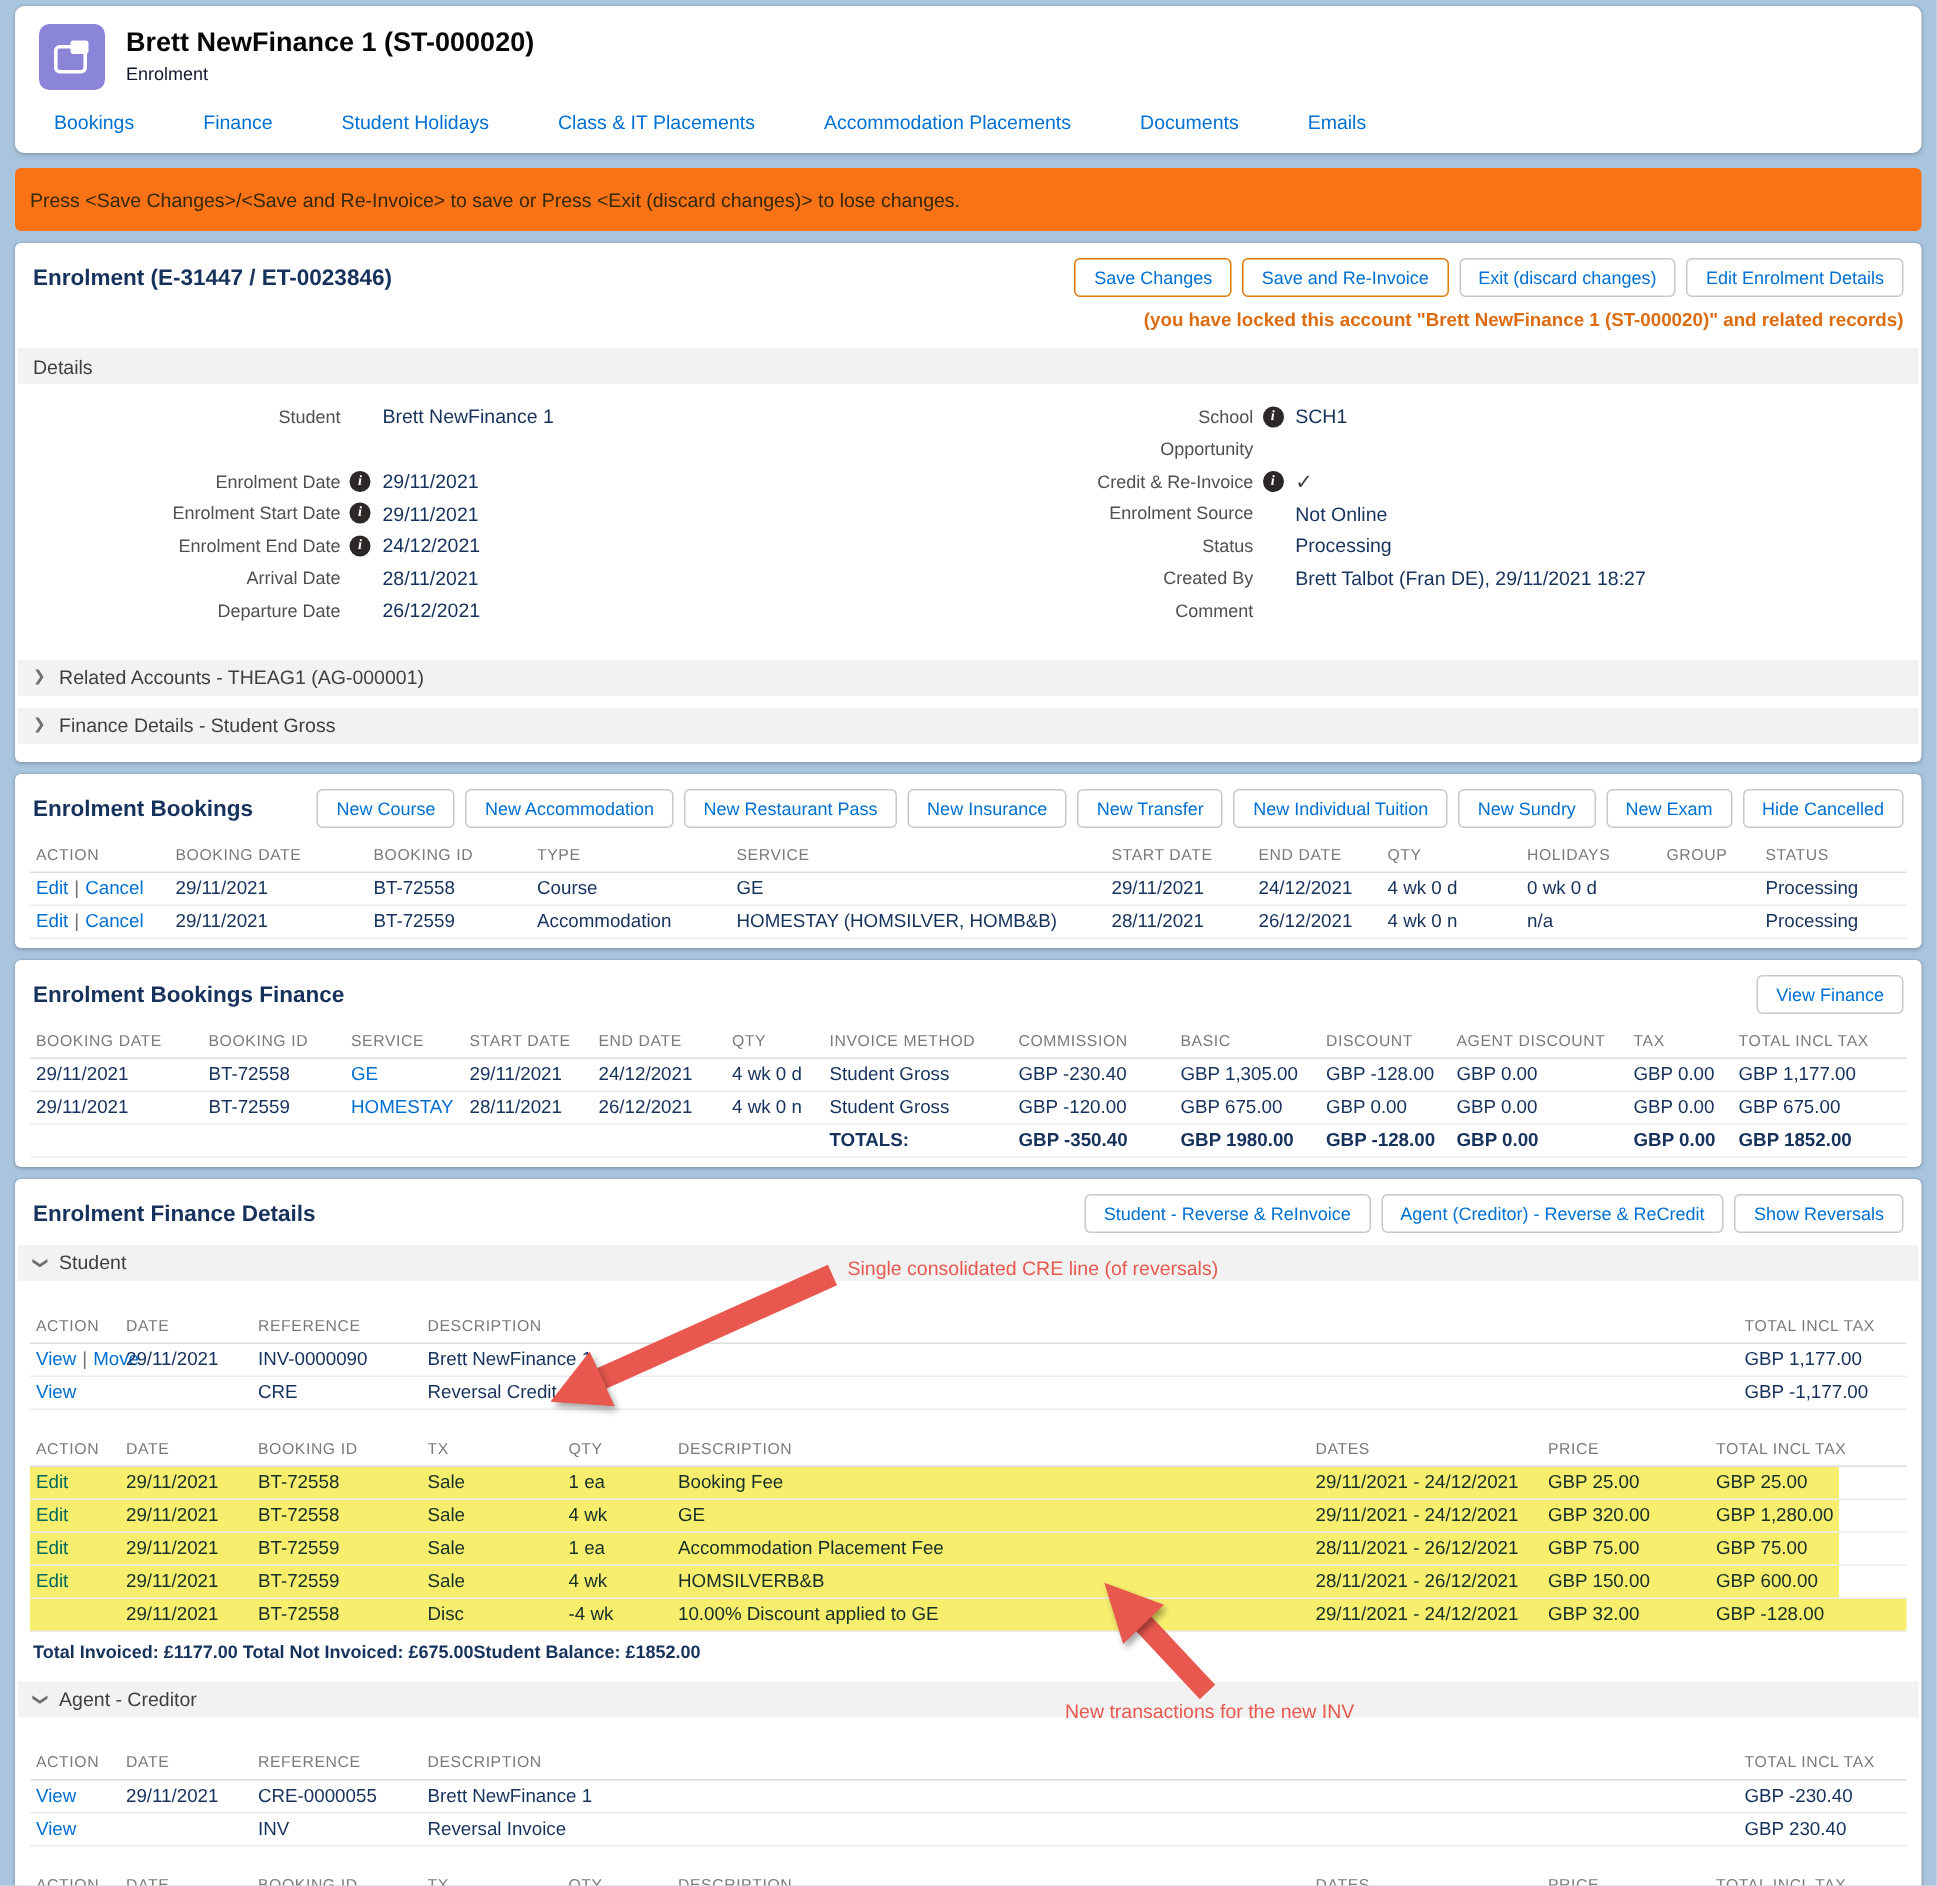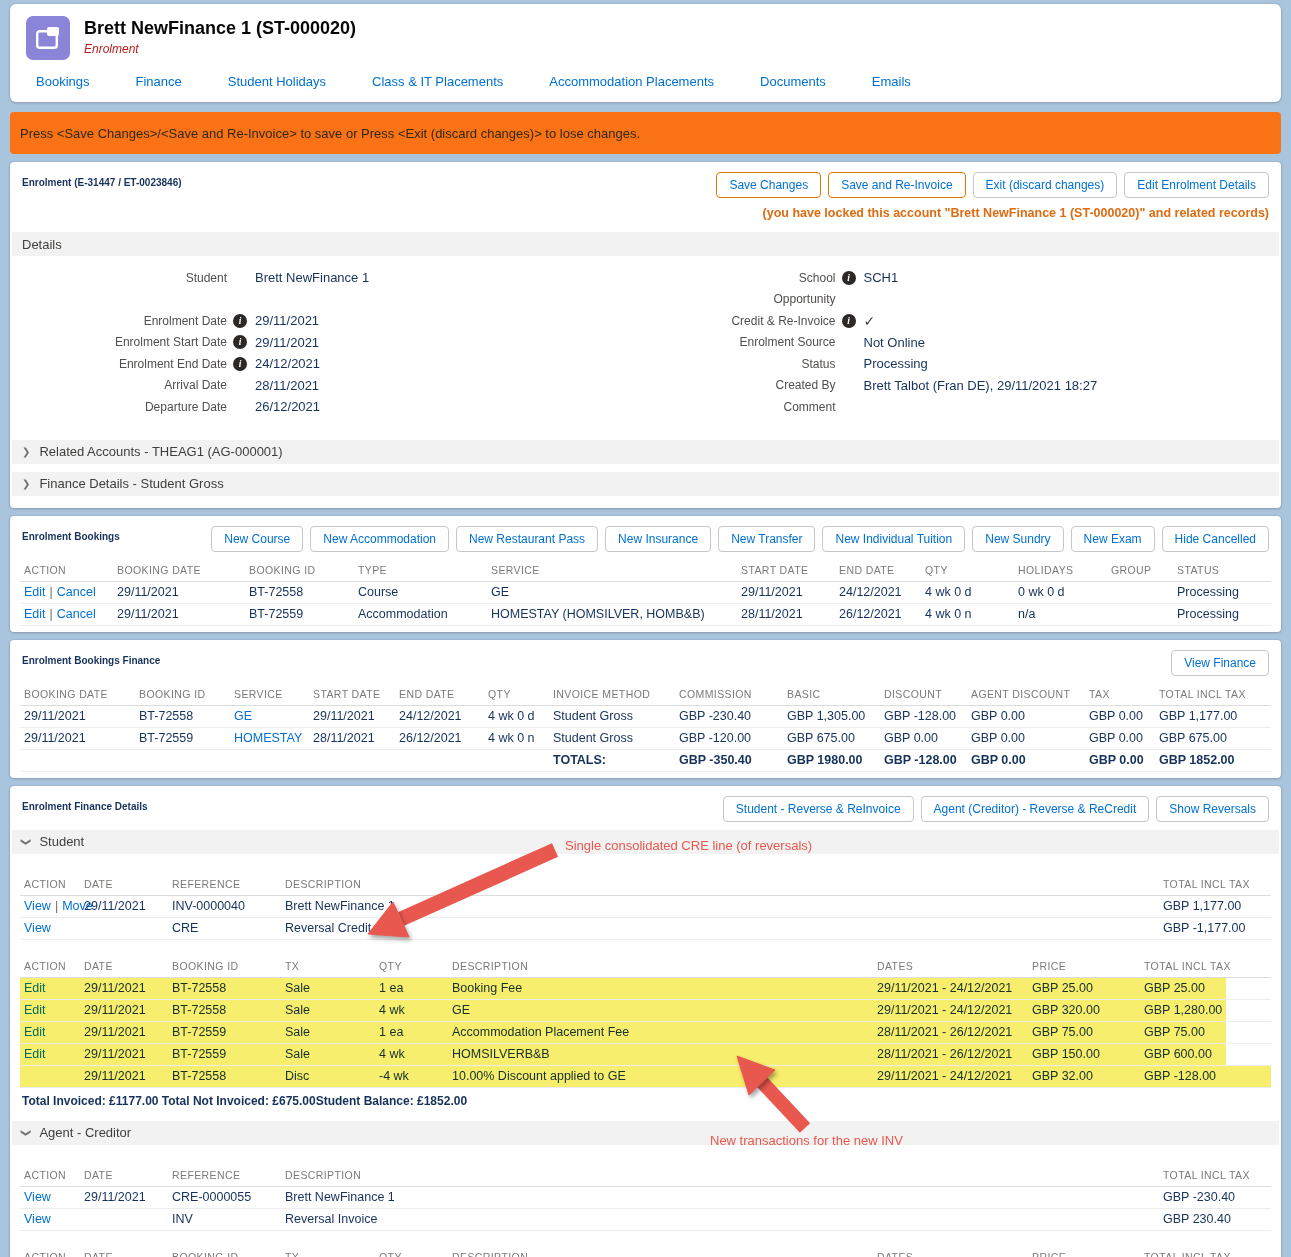--- a/index.html
+++ b/index.html
@@ -15,33 +15,33 @@
     background:#fff;
     border-radius:4px;
     box-shadow:0 0 0 1px rgba(0,0,0,0.04), 0 1px 3px rgba(0,0,0,0.18);
     margin-bottom:8px;
   }
   
   .head-card { border-radius:6px; padding:12px 16px 0; margin-bottom:10px; }
   .head-top { display:flex; align-items:flex-start; gap:14px; }
   .rec-icon { width:44px; height:44px; border-radius:7px; background:#8b85d9; display:flex; align-items:center; justify-content:center; flex:0 0 auto; }
   .rec-title { font-size:18px; font-weight:700; color:#080707; padding-top:2px; }
-  .rec-sub { font-size:12px; color:#b91c1c; margin-top:3px;font-style:italic; }
+  .rec-sub { font-size:12px; color:#0f172a; margin-top:3px; }
   .tabs { display:flex; gap:46px; padding:14px 6px 13px 10px; }
   .tabs a { font-size:13px; color:#0070d2; text-decoration:none; }
   
   .banner {
     background:#f97316; border-radius:4px; height:42px;
     display:flex; align-items:center; padding:0 10px;
     font-size:13px; color:#33280e; margin-bottom:8px;
   }
   
   a { color:#0070d2; text-decoration:none; cursor:pointer; }
   .card-head { display:flex; justify-content:space-between; align-items:flex-start; padding:10px 12px 6px; }
-  .card-title { font-size:10px; font-weight:700; color:#16325c; padding-top:5px; white-space:nowrap; }
+  .card-title { font-size:15px; font-weight:700; color:#16325c; padding-top:5px; white-space:nowrap; }
   .actions { display:flex; gap:7px; flex-wrap:nowrap; }
   .btn {
     display:inline-flex; align-items:center; height:26px; padding:0 12px;
     border:1px solid #c9c7c5; border-radius:4px; background:#fff;
     color:#0070d2; font-size:12px; white-space:nowrap; cursor:pointer;
     font-family:Liberation Sans, sans-serif;
   }
   .btn.orange { border-color:#dd7a01; }
   .locked { text-align:right; padding:2px 12px 6px; color:#dd6b10; font-weight:700; font-size:12.5px; }
   .strip {
@@ -407,21 +407,21 @@
         <div>DESCRIPTION</div>
         <div>TOTAL INCL TAX</div>
       </div>
       <div class="tr row g-inv">
         <div>
             <a>View</a>
             <span class="pipe">|</span>
             <a>Move</a>
           </div>
         <div>29/11/2021</div>
-        <div>INV-0000040</div>
+        <div>INV-0000090</div>
         <div>Brett NewFinance 1</div>
         <div>GBP 1,177.00</div>
       </div>
       <div class="tr row g-inv">
         <div>
             <a>View</a>
           </div>
         <div></div>
         <div>CRE</div>
         <div>Reversal Credit</div>

